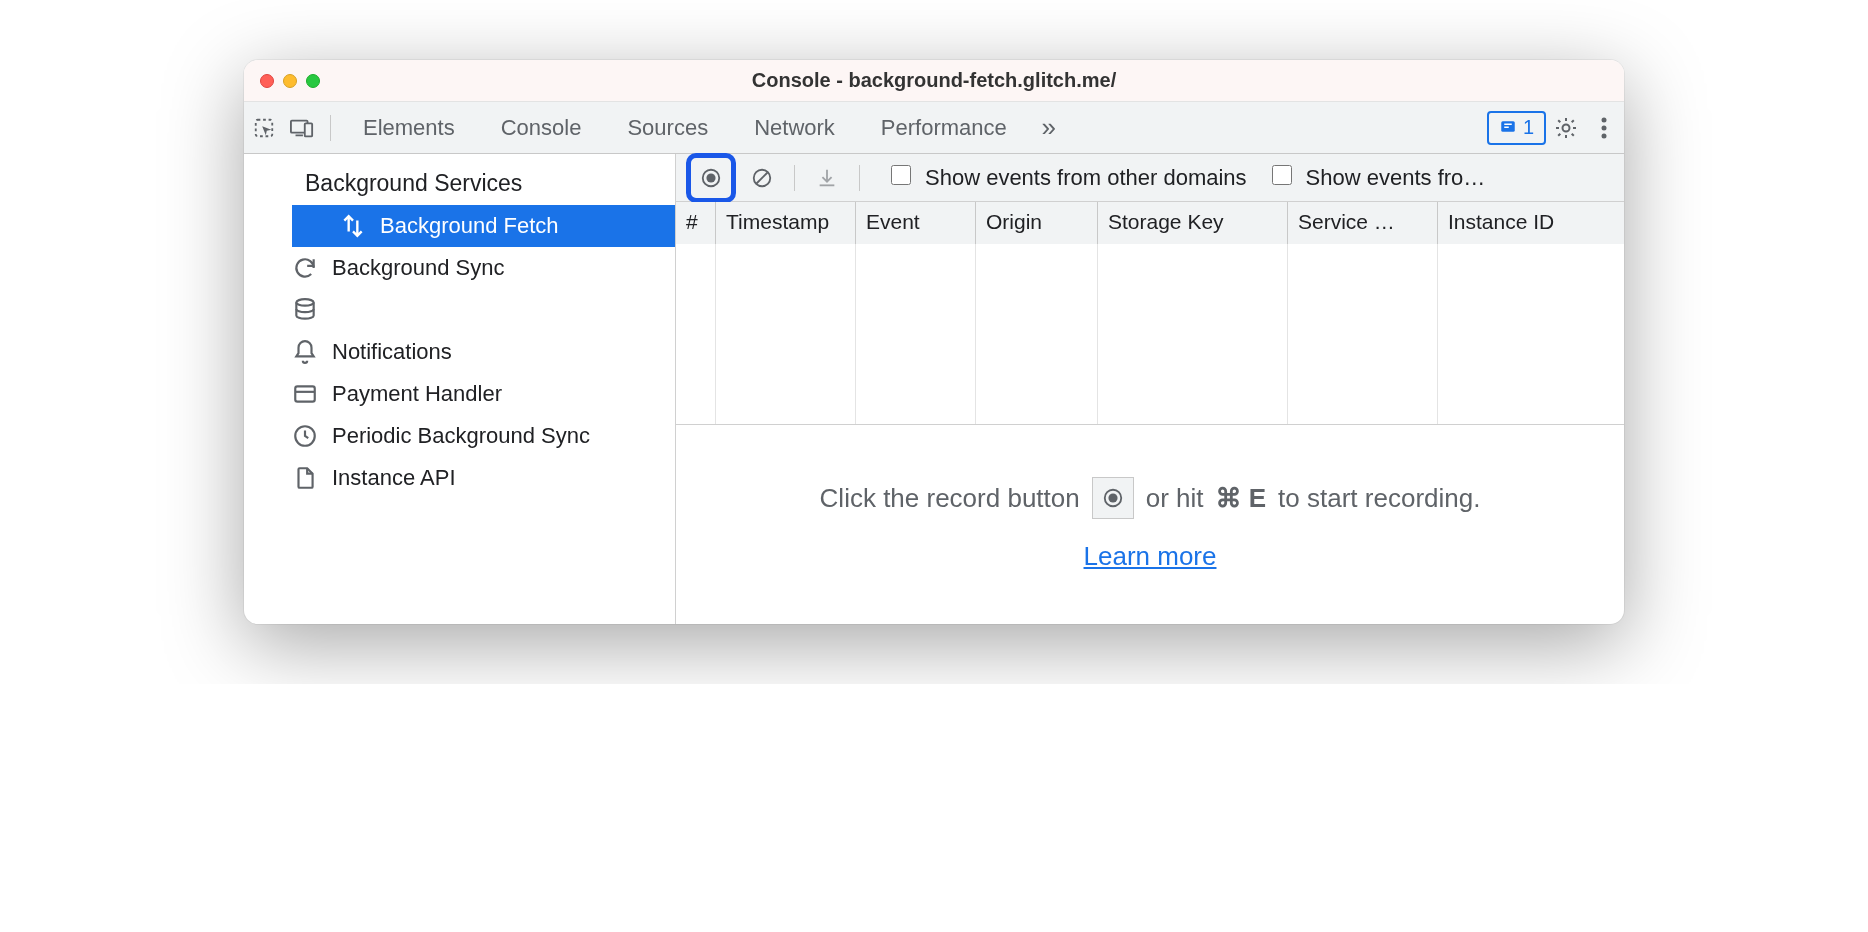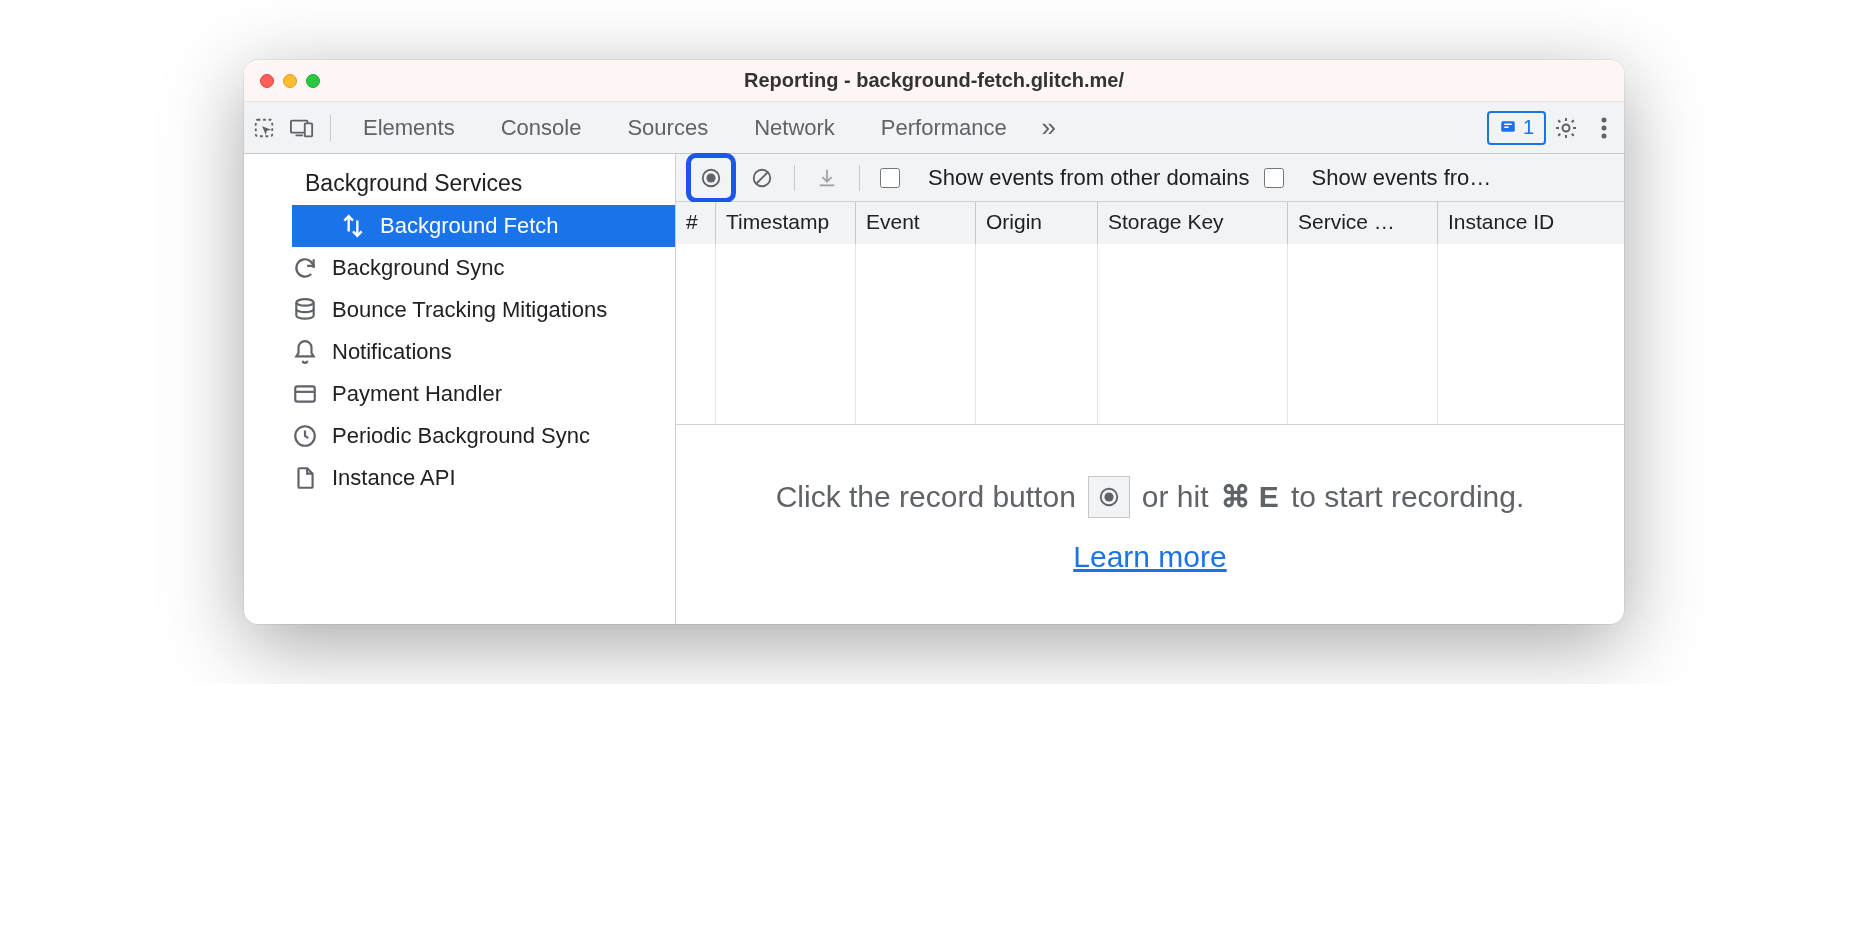--- a/index.html
+++ b/index.html
@@ -81,21 +81,21 @@
     font-size:22px; color:#202124;
   }
   .toolbar .tbtn {
     width:36px; height:36px; display:flex; align-items:center; justify-content:center;
     cursor:pointer; border-radius:3px; color:#5f6368;
   }
   .record-highlight {
     border:5px solid #1a57e8; border-radius:10px; padding:2px;
   }
   .toolbar .vdiv { width:1px; height:26px; background:#c8c8c8; margin:0 6px; }
-  .cb { display:flex; align-items:center; gap:28px; margin-left:6px; white-space:nowrap; }
+  .cb { display:flex; align-items:flex-start; gap:14px; margin-left:17px; white-space:nowrap; }
   .cb input { width:20px; height:20px; }
   .cb.trunc { overflow:hidden; }
   
   .table { border-bottom:1px solid #d0d0d0; }
   .thead {
     display:flex; height:42px; background:#f1f3f4; font-size:21px; color:#202124;
   }
   .thead .th {
     border-right:1px solid #c8c8c8; padding:8px 10px; overflow:hidden; text-overflow:ellipsis; white-space:nowrap;
   }
@@ -104,42 +104,42 @@
   .col-num  { width:40px; }
   .col-ts   { width:140px; }
   .col-ev   { width:120px; }
   .col-or   { width:122px; }
   .col-sk   { width:190px; }
   .col-sw   { width:150px; }
   .col-id   { flex:1; border-right:none !important; }
   
   .placeholder {
     flex:1; display:flex; flex-direction:column; align-items:center; justify-content:center;
-    gap:22px; font-size:30px; color:#5f6368;
+    gap:22px; font-size:26px; color:#5f6368;
   }
   .placeholder .row { display:flex; align-items:center; gap:12px; }
   .placeholder .rec-demo {
     width:42px; height:42px; border:1px solid #c8c8c8; background:#f1f3f4;
     display:flex; align-items:center; justify-content:center;
   }
   .placeholder a { color:#1a73e8; text-decoration:underline; }
   .kbd { font-weight:600; }
 </style>
 </head>
 <body>
 
 <div class="window">
 
   <div class="titlebar">
     <div class="traffic-lights">
       <span class="tl-close"></span>
       <span class="tl-min"></span>
       <span class="tl-max"></span>
     </div>
-    <div class="title">Reporting - background-fetch.glitch.me/</div>
+    <div class="title">Console - background-fetch.glitch.me/</div>
   </div>
 
   <div class="tabbar">
     <div class="iconbtn">
       <svg width="22" height="22" viewBox="0 0 24 24" fill="none" stroke="#5f6368" stroke-width="2">
         <rect x="3" y="3" width="18" height="18" rx="2" stroke-dasharray="3 3"></rect>
         <path d="M10 10 L20 14 L15 15 L14 20 Z" fill="#5f6368" stroke="none"></path>
       </svg>
     </div>
     <div class="iconbtn">
@@ -199,21 +199,20 @@
             <path d="M20 4v6h-6"></path>
           </svg>
         <span>Background Sync</span>
       </div>
       <div class="side-item">
         <svg width="26" height="26" viewBox="0 0 24 24" fill="none" stroke="#5f6368" stroke-width="2">
             <ellipse cx="12" cy="5" rx="8" ry="3"></ellipse>
             <path d="M4 5v6c0 1.7 3.6 3 8 3s8-1.3 8-3V5"></path>
             <path d="M4 11v6c0 1.7 3.6 3 8 3s8-1.3 8-3v-6"></path>
           </svg>
-        <span>Bounce Tracking Mitigations</span>
       </div>
       <div class="side-item">
         <svg width="26" height="26" viewBox="0 0 24 24" fill="none" stroke="#5f6368" stroke-width="2">
             <path d="M6 8a6 6 0 1112 0v5l2 3H4l2-3V8z"></path>
             <path d="M10 20a2 2 0 004 0"></path>
           </svg>
         <span>Notifications</span>
       </div>
       <div class="side-item">
         <svg width="26" height="26" viewBox="0 0 24 24" fill="none" stroke="#5f6368" stroke-width="2">

